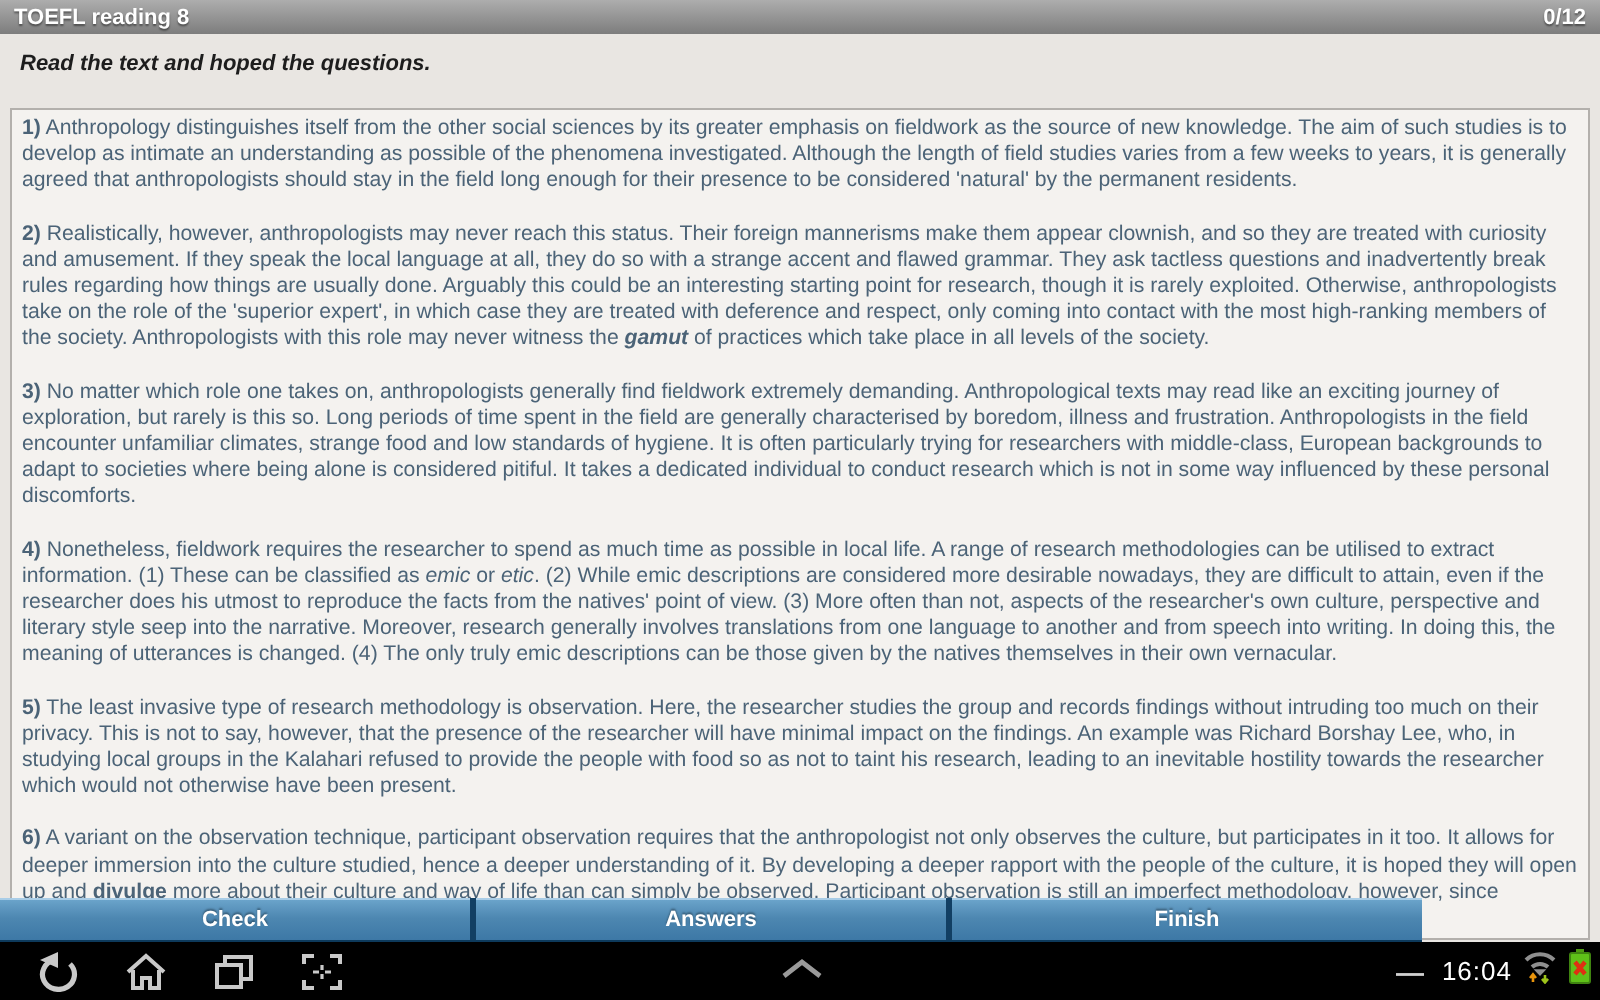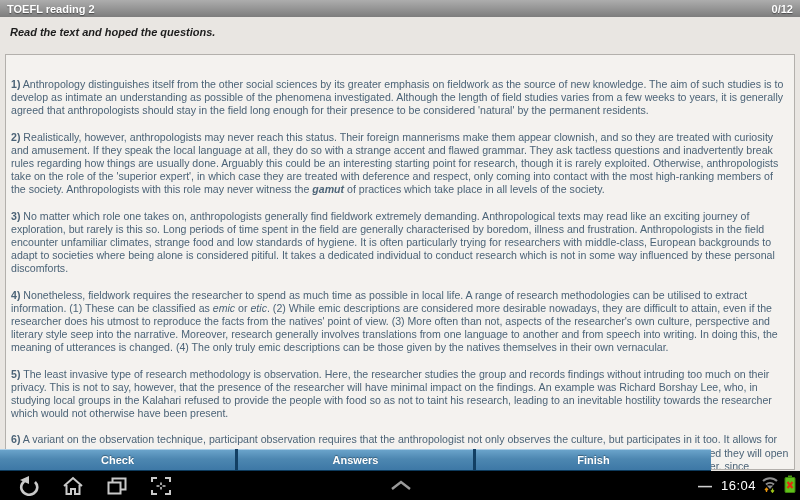--- a/index.html
+++ b/index.html
@@ -13,21 +13,21 @@
     color:#fff;font-size:11px;font-weight:bold;
     display:flex;justify-content:space-between;align-items:center;
     padding:0 7px;text-shadow:0 1px 1px rgba(0,0,0,.45);}
 
   .instruction{position:absolute;top:26px;left:10px;
     font-size:11px;font-weight:bold;font-style:italic;color:#1d1d1d;}
 
   
   .passage-box{position:absolute;left:5px;right:5px;top:54px;bottom:30px;
     background:#f4f2ef;border:1px solid #b3b0ac;box-sizing:border-box;
-    padding:23px 5px;overflow:hidden;}
+    padding:3px 5px;overflow:hidden;}
   .passage p{margin:0 0 13px 0;font-size:10.6px;line-height:13.2px;
     color:#4b6377;text-align:left;}
   .s-b{font-weight:bold;}
   .s-i{font-style:italic;}
   .s-bi{font-weight:bold;font-style:italic;}
   .s-bu{font-weight:bold;text-decoration:underline;margin-top:24px;}
 
   
   .button-bar{position:absolute;left:0;top:449px;width:711px;height:21px;
     display:flex;gap:3px;background:#123f63;border-bottom:1px solid #0d3a5c;}
@@ -46,21 +46,21 @@
     display:flex;align-items:center;gap:5px;}
   .minus{color:#cfcfcf;font-size:14px;font-weight:bold;margin-right:4px;}
   .clock{color:#fff;font-size:13px;letter-spacing:0.5px;}
 </style>
 </head>
 <body>
 
 <div class="screen">
 
   <div class="topbar">
-    <span>TOEFL reading 2</span>
+    <span>TOEFL reading 8</span>
     <span>0/12</span>
   </div>
 
   <div class="instruction">Read the text and hoped the questions.</div>
 
   <div class="passage-box passage">
       <p><span class="s-b">1)</span><span> Anthropology distinguishes itself from the other social sciences by its greater emphasis on fieldwork as the source of new knowledge. The aim of such studies is to develop as intimate an understanding as possible of the phenomena investigated. Although the length of field studies varies from a few weeks to years, it is generally agreed that anthropologists should stay in the field long enough for their presence to be considered 'natural' by the permanent residents.</span></p>
       <p><span class="s-b">2)</span><span> Realistically, however, anthropologists may never reach this status. Their foreign mannerisms make them appear clownish, and so they are treated with curiosity and amusement. If they speak the local language at all, they do so with a strange accent and flawed grammar. They ask tactless questions and inadvertently break rules regarding how things are usually done. Arguably this could be an interesting starting point for research, though it is rarely exploited. Otherwise, anthropologists take on the role of the 'superior expert', in which case they are treated with deference and respect, only coming into contact with the most high-ranking members of the society. Anthropologists with this role may never witness the </span><span class="s-bi">gamut</span><span> of practices which take place in all levels of the society.</span></p>
       <p><span class="s-b">3)</span><span>  No matter which role one takes on, anthropologists generally find fieldwork extremely demanding. Anthropological texts may read like an exciting journey of exploration, but rarely is this so. Long periods of time spent in the field are generally characterised by boredom, illness and frustration. Anthropologists in the field encounter unfamiliar climates, strange food and low standards of hygiene. It is often particularly trying for researchers with middle-class, European backgrounds to adapt to societies where being alone is considered pitiful. It takes a dedicated individual to conduct research which is not in some way influenced by these personal discomforts.</span></p>
       <p><span class="s-b">4)</span><span> Nonetheless, fieldwork requires the researcher to spend as much time as possible in local life. A range of research methodologies can be utilised to extract information. (1) These can be classified as </span><span class="s-i">emic</span><span> or </span><span class="s-i">etic</span><span>. (2) While emic descriptions are considered more desirable nowadays, they are difficult to attain, even if the researcher does his utmost to reproduce the facts from the natives' point of view. (3) More often than not, aspects of the researcher's own culture, perspective and literary style seep into the narrative. Moreover, research generally involves translations from one language to another and from speech into writing. In doing this, the meaning of utterances is changed. (4) The only truly emic descriptions can be those given by the natives themselves in their own vernacular.</span></p>

